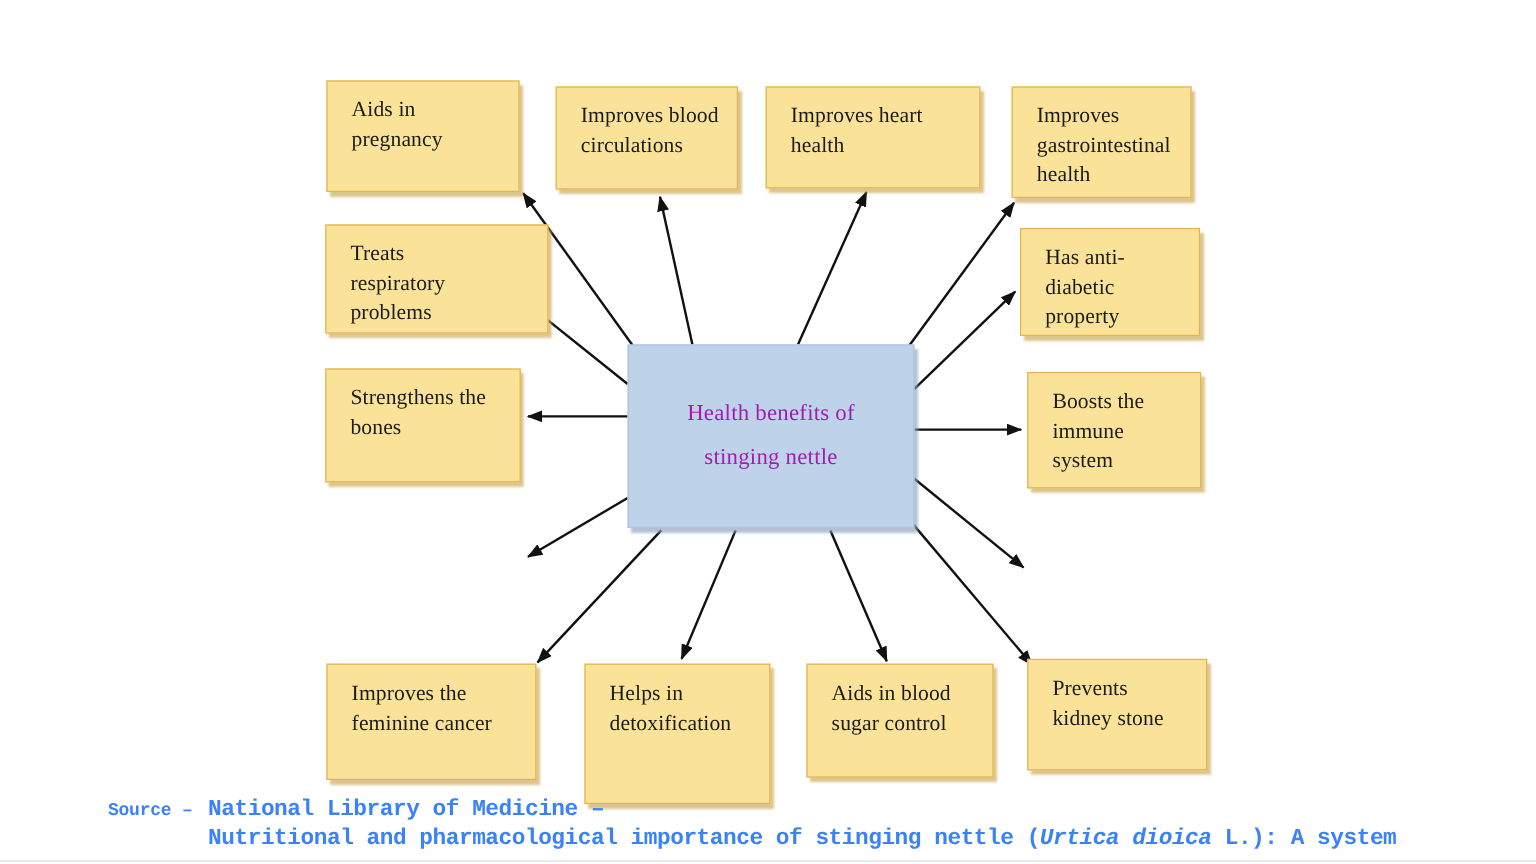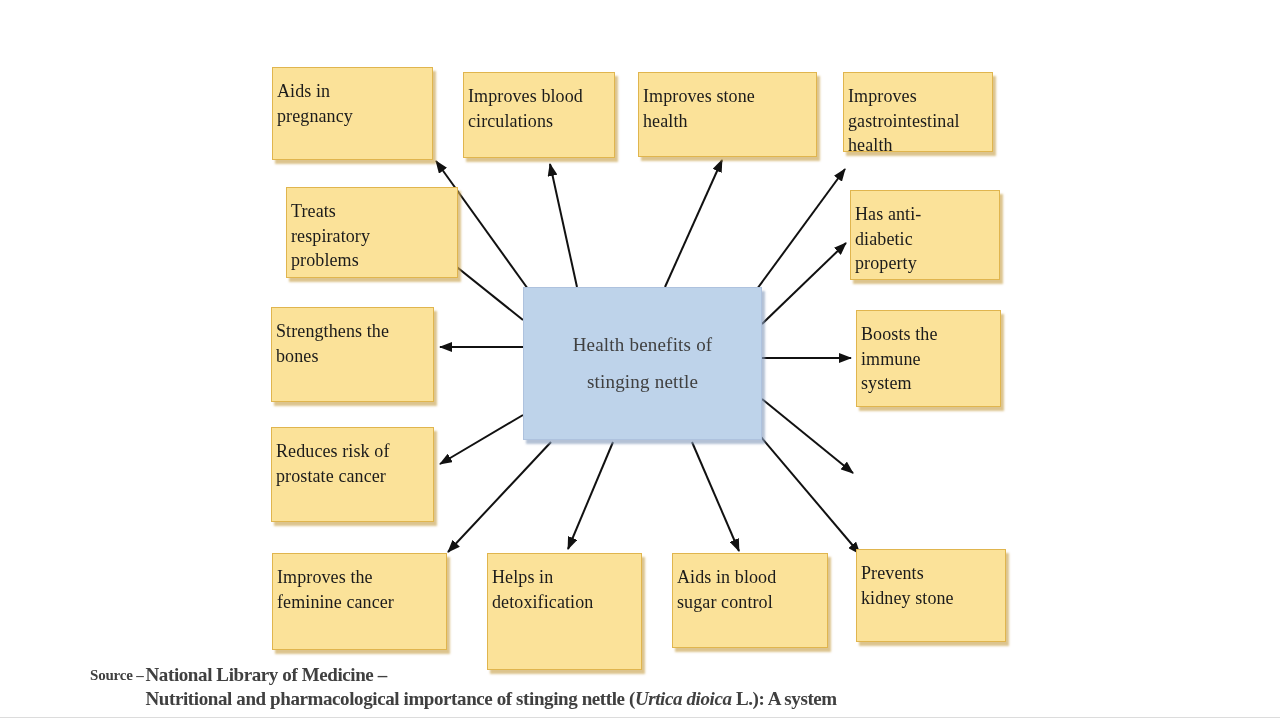--- a/index.html
+++ b/index.html
@@ -5,40 +5,40 @@
   html,body{margin:0;padding:0;background:#fff;}
   .stage{
     position:relative;width:1280px;height:720px;background:#ffffff;
     font-family:"Liberation Serif","DejaVu Serif",serif;overflow:hidden;
   }
   .arrows{position:absolute;left:0;top:0;width:1280px;height:720px;pointer-events:none;}
   .node{
     position:absolute;box-sizing:border-box;
     background:#FBE299;border:1px solid #E0B54E;
     box-shadow:3px 4px 2px rgba(201,164,82,0.65);
-    padding:11px 8px 8px 4px;
+    padding:11px 8px 8px 20px;
   }
   .node-label{
     white-space:pre-line;font-size:18px;line-height:24.5px;color:#1b1b1b;
     letter-spacing:0.1px;
   }
   .center-node{
     position:absolute;box-sizing:border-box;
     background:#BED3EA;border:1px solid #AEC2DE;
     box-shadow:3px 4px 2px rgba(140,160,190,0.65);
     display:flex;flex-direction:column;align-items:center;justify-content:center;
     gap:15px;text-align:center;
   }
-  .center-line{font-size:19px;color:#404040;letter-spacing:0.2px;}
+  .center-line{font-size:19px;color:#a21caf;letter-spacing:0.2px;}
   .source{
     position:absolute;left:90px;top:663px;display:flex;align-items:flex-start;
-    font-family:Liberation Serif, serif;font-weight:bold;color:#404040;
+    font-family:Liberation Mono, monospace;font-weight:bold;color:#3b82f6;
   }
   .source-label{font-size:15px;letter-spacing:-0.2px;padding-top:4px;white-space:nowrap;}
-  .source-text{font-size:19px;line-height:23.5px;letter-spacing:-0.4px;margin-left:2px;width:1100px;}
+  .source-text{font-size:19px;line-height:23.5px;letter-spacing:-0.4px;margin-left:13px;width:1100px;}
   .bottom-rule{position:absolute;left:0;top:717px;width:1280px;height:1px;background:#dcdcdc;}
 </style>
 </head>
 <body>
 
 <div class="stage">
 
   <svg class="arrows" width="1280" height="720" viewBox="0 0 1280 720" xmlns="http://www.w3.org/2000/svg">
     <defs>
       <marker id="ah" markerUnits="userSpaceOnUse" markerWidth="13" markerHeight="10" refX="12" refY="5" orient="auto">
@@ -70,54 +70,50 @@
 
   <div class="node" style="left:272px;top:67px;width:161px;height:93px">
     <span class="node-label">Aids in
 pregnancy</span>
   </div>
   <div class="node" style="left:463px;top:72px;width:152px;height:86px">
     <span class="node-label">Improves blood
 circulations</span>
   </div>
   <div class="node" style="left:638px;top:72px;width:179px;height:85px">
-    <span class="node-label">Improves stone
+    <span class="node-label">Improves heart
 health</span>
   </div>
-  <div class="node" style="left:843px;top:72px;width:150px;height:80px">
+  <div class="node" style="left:843px;top:72px;width:150px;height:93px">
     <span class="node-label">Improves
 gastrointestinal
 health</span>
   </div>
 
-  <div class="node" style="left:286px;top:187px;width:172px;height:91px">
+  <div class="node" style="left:271px;top:187px;width:186px;height:91px">
     <span class="node-label">Treats
 respiratory
 problems</span>
   </div>
   <div class="node" style="left:850px;top:190px;width:150px;height:90px">
     <span class="node-label">Has anti-
 diabetic
 property</span>
   </div>
 
   <div class="node" style="left:271px;top:307px;width:163px;height:95px">
     <span class="node-label">Strengthens the
 bones</span>
   </div>
   <div class="node" style="left:856px;top:310px;width:145px;height:97px">
     <span class="node-label">Boosts the
 immune
 system</span>
   </div>
 
-  <div class="node" style="left:271px;top:427px;width:163px;height:95px">
-    <span class="node-label">Reduces risk of
-prostate cancer</span>
-  </div>
 
   <div class="node" style="left:272px;top:553px;width:175px;height:97px">
     <span class="node-label">Improves the
 feminine cancer</span>
   </div>
   <div class="node" style="left:487px;top:553px;width:155px;height:117px">
     <span class="node-label">Helps in
 detoxification</span>
   </div>
   <div class="node" style="left:672px;top:553px;width:156px;height:95px">

